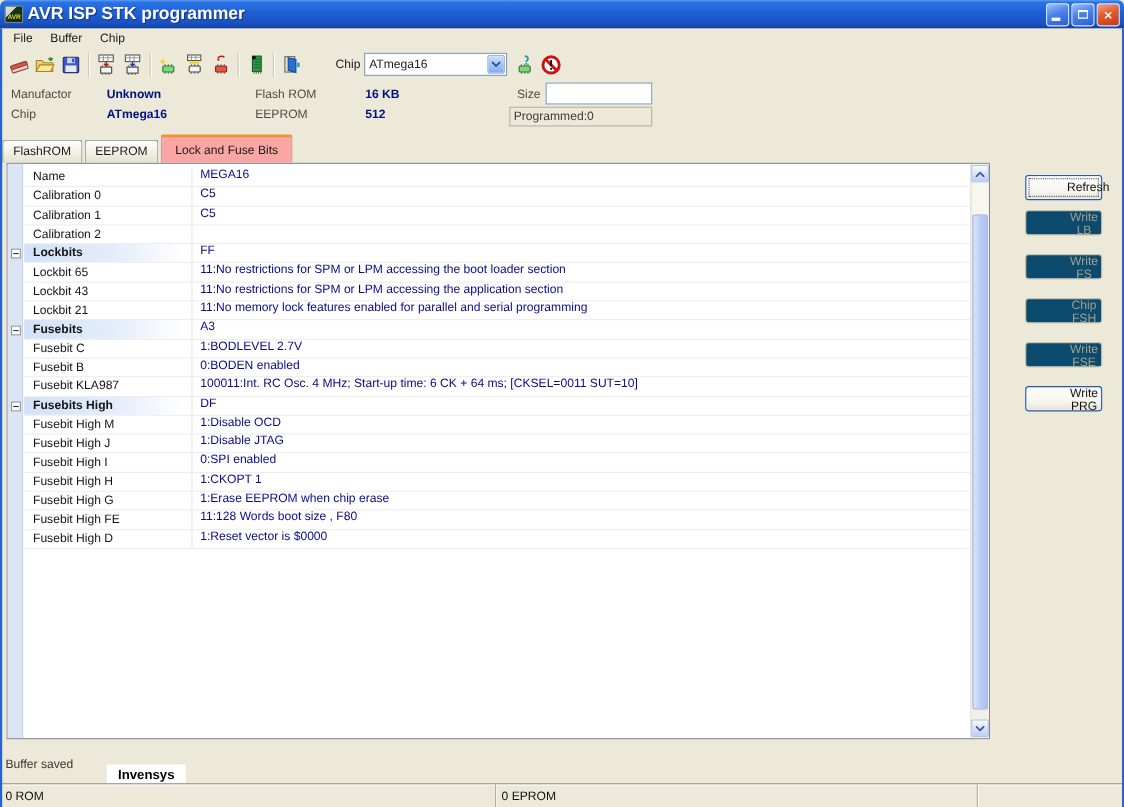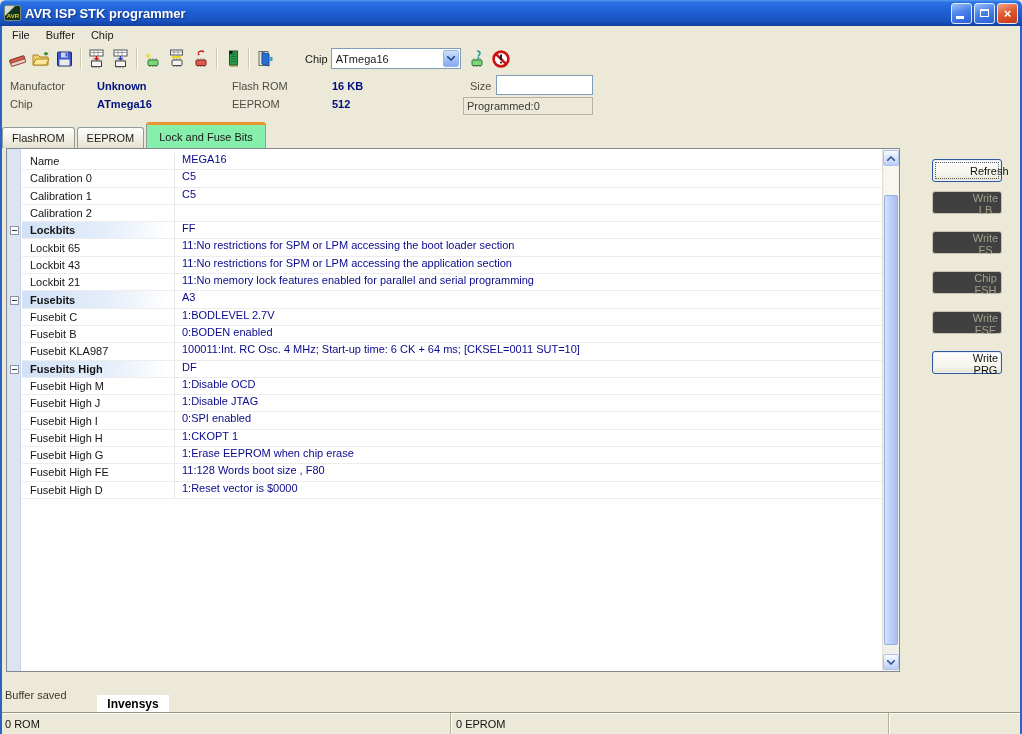--- a/index.html
+++ b/index.html
@@ -28,21 +28,21 @@
     width:17px; height:16px; margin-right:4px; position:relative;
     background: linear-gradient(135deg,#dfe3e0 0%,#cfd6cf 34%,#14381c 35%,#0d2a14 100%);
     border:1px solid #7a8a7a; border-radius:2px;
     overflow:hidden;
   }
   .app-icon span {
     position:absolute; right:1px; bottom:1px;
     font-size:6px; font-weight:bold; color:#f2cf1d; letter-spacing:0;
   }
   .title-text {
-    color:#fff; font-weight:bold; font-size:13px;
+    color:#fff; font-weight:bold; font-size:16px;
     text-shadow:1px 1px 1px #16367e; flex:1;
   }
   .tb-btn {
     width:21px; height:21px; margin-left:2px; border-radius:3px;
     border:1px solid #dfeafc;
     display:flex; align-items:center; justify-content:center;
     cursor:default;
   }
   .tb-blue { background: linear-gradient(160deg,#9dc0f8 0%,#4a82ea 45%,#2a5ed2 100%); }
   .tb-red  { background: linear-gradient(160deg,#f2a488 0%,#e05a30 45%,#c33a16 100%); }
@@ -113,21 +113,21 @@
     display:flex; align-items:flex-end;
   }
   .tab {
     height:21px; padding:0 9px; margin-right:2px;
     background:linear-gradient(180deg,#fefefc 0%,#f0eee2 60%,#e4e1d0 100%);
     border:1px solid #919b9c; border-bottom:none;
     border-radius:3px 3px 0 0;
     display:flex; align-items:center; cursor:default;
   }
   .tab.active {
-    height:26px; background:#86efac;
+    height:26px; background:#fca5a5;
     border-top:3px solid #e8962e;
     padding:0 12px;
   }
 
   
   .tablebox {
     position:absolute; left:6px; top:148px; width:894px; height:524px;
     background:#fff; border:1px solid #83888f;
   }
   .gutter-strip {
@@ -170,21 +170,21 @@
     position:absolute; left:32px; width:70px; height:23px;
     border:1px solid #30589e; border-radius:3px;
     background:linear-gradient(180deg,#fefefe 0%,#f5f4ec 70%,#e4e1d2 100%);
     font:inherit; color:#111; cursor:default;
     box-shadow: inset 0 0 0 1px #e9effa;
     padding-left: 37px;
   }
   .action-btn.focused { outline:1px dotted #555; outline-offset:-4px; }
   .action-btn.disabled {
     border:1px solid #c6c3ae; color:#a3a08a; box-shadow:none;
-    background:#404040;
+    background:#0c4a6e;
   }
   .rightpanel .action-btn:nth-of-type(1){ top:11px; }
   .rightpanel .action-btn:nth-of-type(2){ top:43px; }
   .rightpanel .action-btn:nth-of-type(3){ top:83px; }
   .rightpanel .action-btn:nth-of-type(4){ top:123px; }
   .rightpanel .action-btn:nth-of-type(5){ top:163px; }
   .rightpanel .action-btn:nth-of-type(6){ top:203px; }
 
   
   .buffer-status { position:absolute; left:5px; top:689px; color:#3a372c; }

